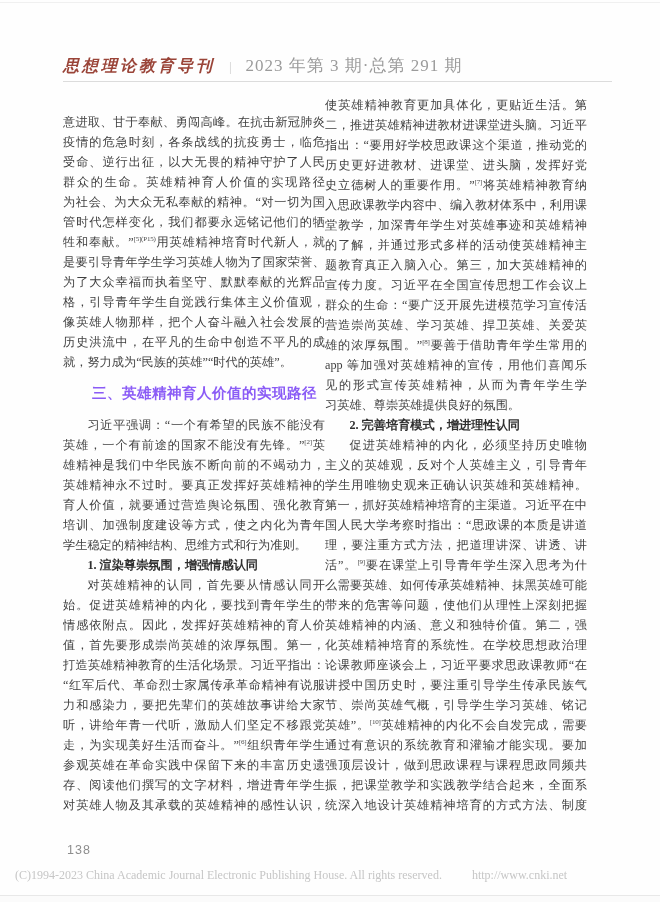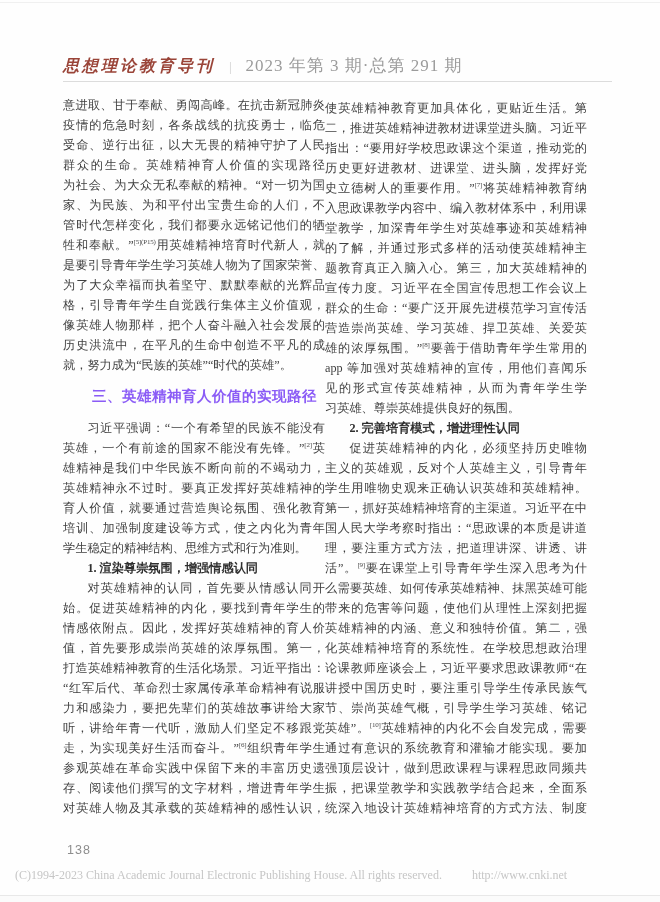--- a/index.html
+++ b/index.html
@@ -60,21 +60,20 @@
   </div>
   <div class="header-rule"></div>
 
   <div class="columns">
     <div class="col">
         <div class="line body">意进取、甘于奉献、勇闯高峰。在抗击新冠肺炎</div>
         <div class="line body">疫情的危急时刻，各条战线的抗疫勇士，临危</div>
         <div class="line body">受命、逆行出征，以大无畏的精神守护了人民</div>
         <div class="line body">群众的生命。英雄精神育人价值的实现路径</div>
         <div class="line body">为社会、为大众无私奉献的精神。“对一切为国</div>
-        <div class="line body">家、为民族、为和平付出宝贵生命的人们，不</div>
         <div class="line body">管时代怎样变化，我们都要永远铭记他们的牺</div>
         <div class="line body">牲和奉献。”<sup>[5](P15)</sup>用英雄精神培育时代新人，就</div>
         <div class="line body">是要引导青年学生学习英雄人物为了国家荣誉、</div>
         <div class="line body">为了大众幸福而执着坚守、默默奉献的光辉品</div>
         <div class="line body">格，引导青年学生自觉践行集体主义价值观，</div>
         <div class="line body">像英雄人物那样，把个人奋斗融入社会发展的</div>
         <div class="line body">历史洪流中，在平凡的生命中创造不平凡的成</div>
         <div class="line end">就，努力成为“民族的英雄”“时代的英雄”。</div>
         <div class="line h2">三、英雄精神育人价值的实现路径</div>
         <div class="line open">习近平强调：“一个有希望的民族不能没有</div>

